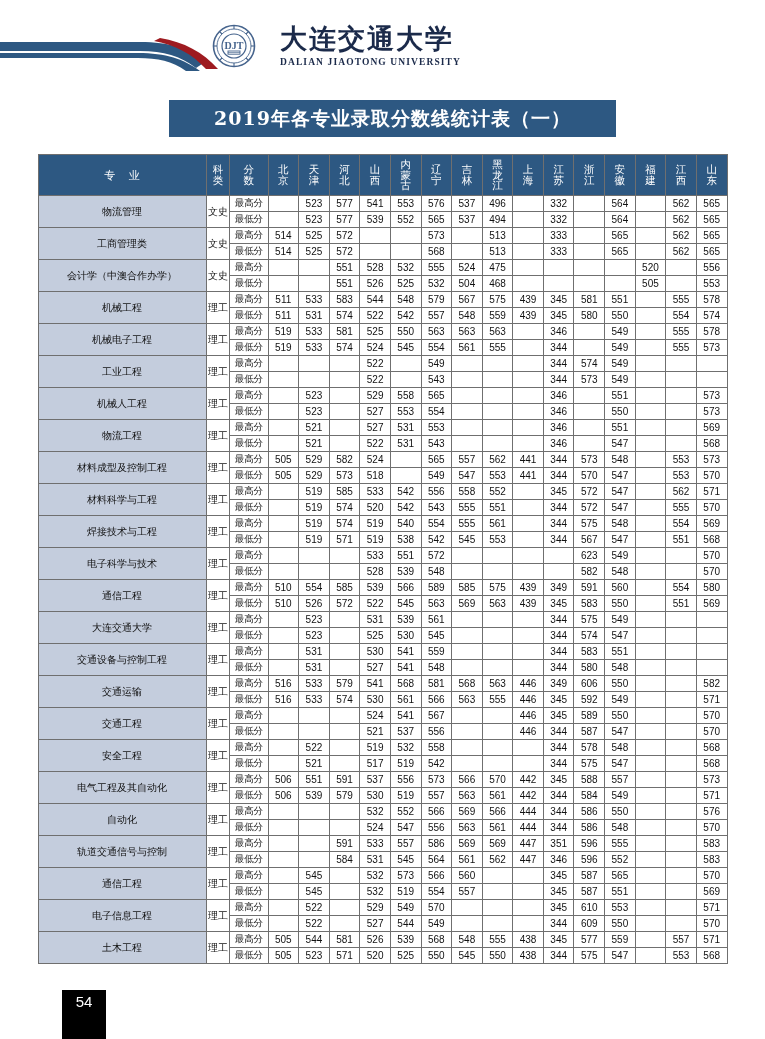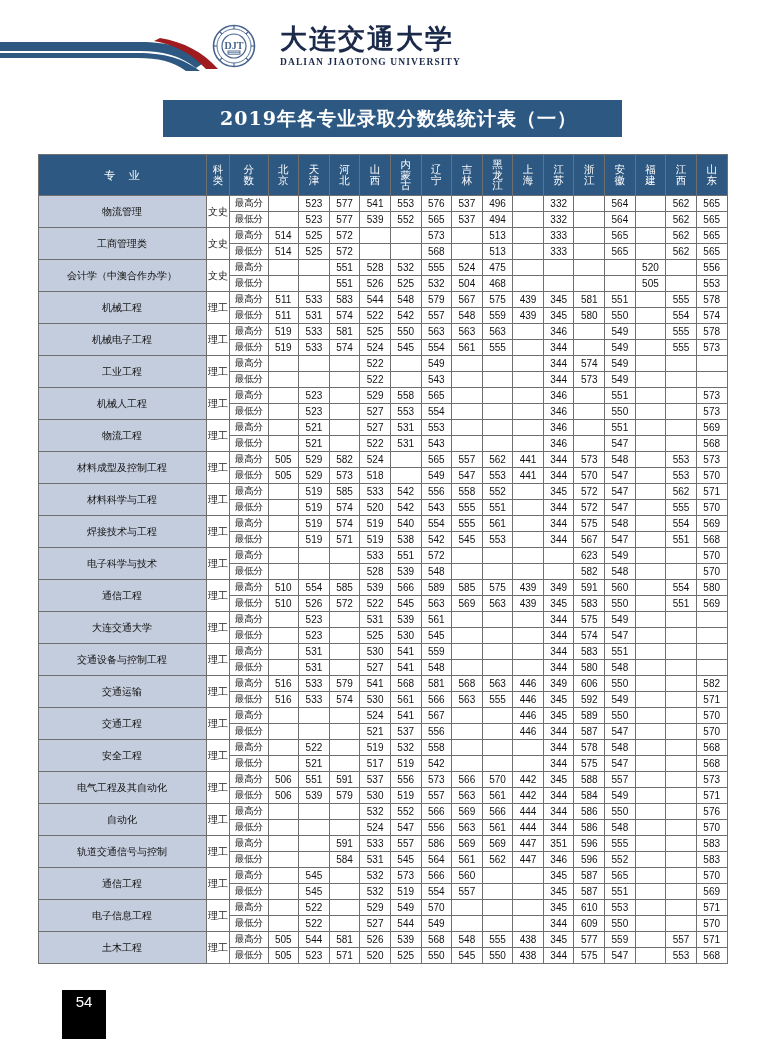--- a/index.html
+++ b/index.html
@@ -68,21 +68,20 @@
   .title-banner {
     margin: 8px auto 4px auto;
     width: 447px;
     height: 37px;
     background: #2d5882;
     display: flex;
     align-items: center;
     justify-content: center;
     position: relative;
     left: 10px;
-    padding-left: 12px;
   }
   .title-banner-text {
     font-family: "DejaVu Serif", serif;
     font-size: 19px;
     font-weight: bold;
     color: #ffffff;
     letter-spacing: 1px;
     white-space: nowrap;
   }
 

